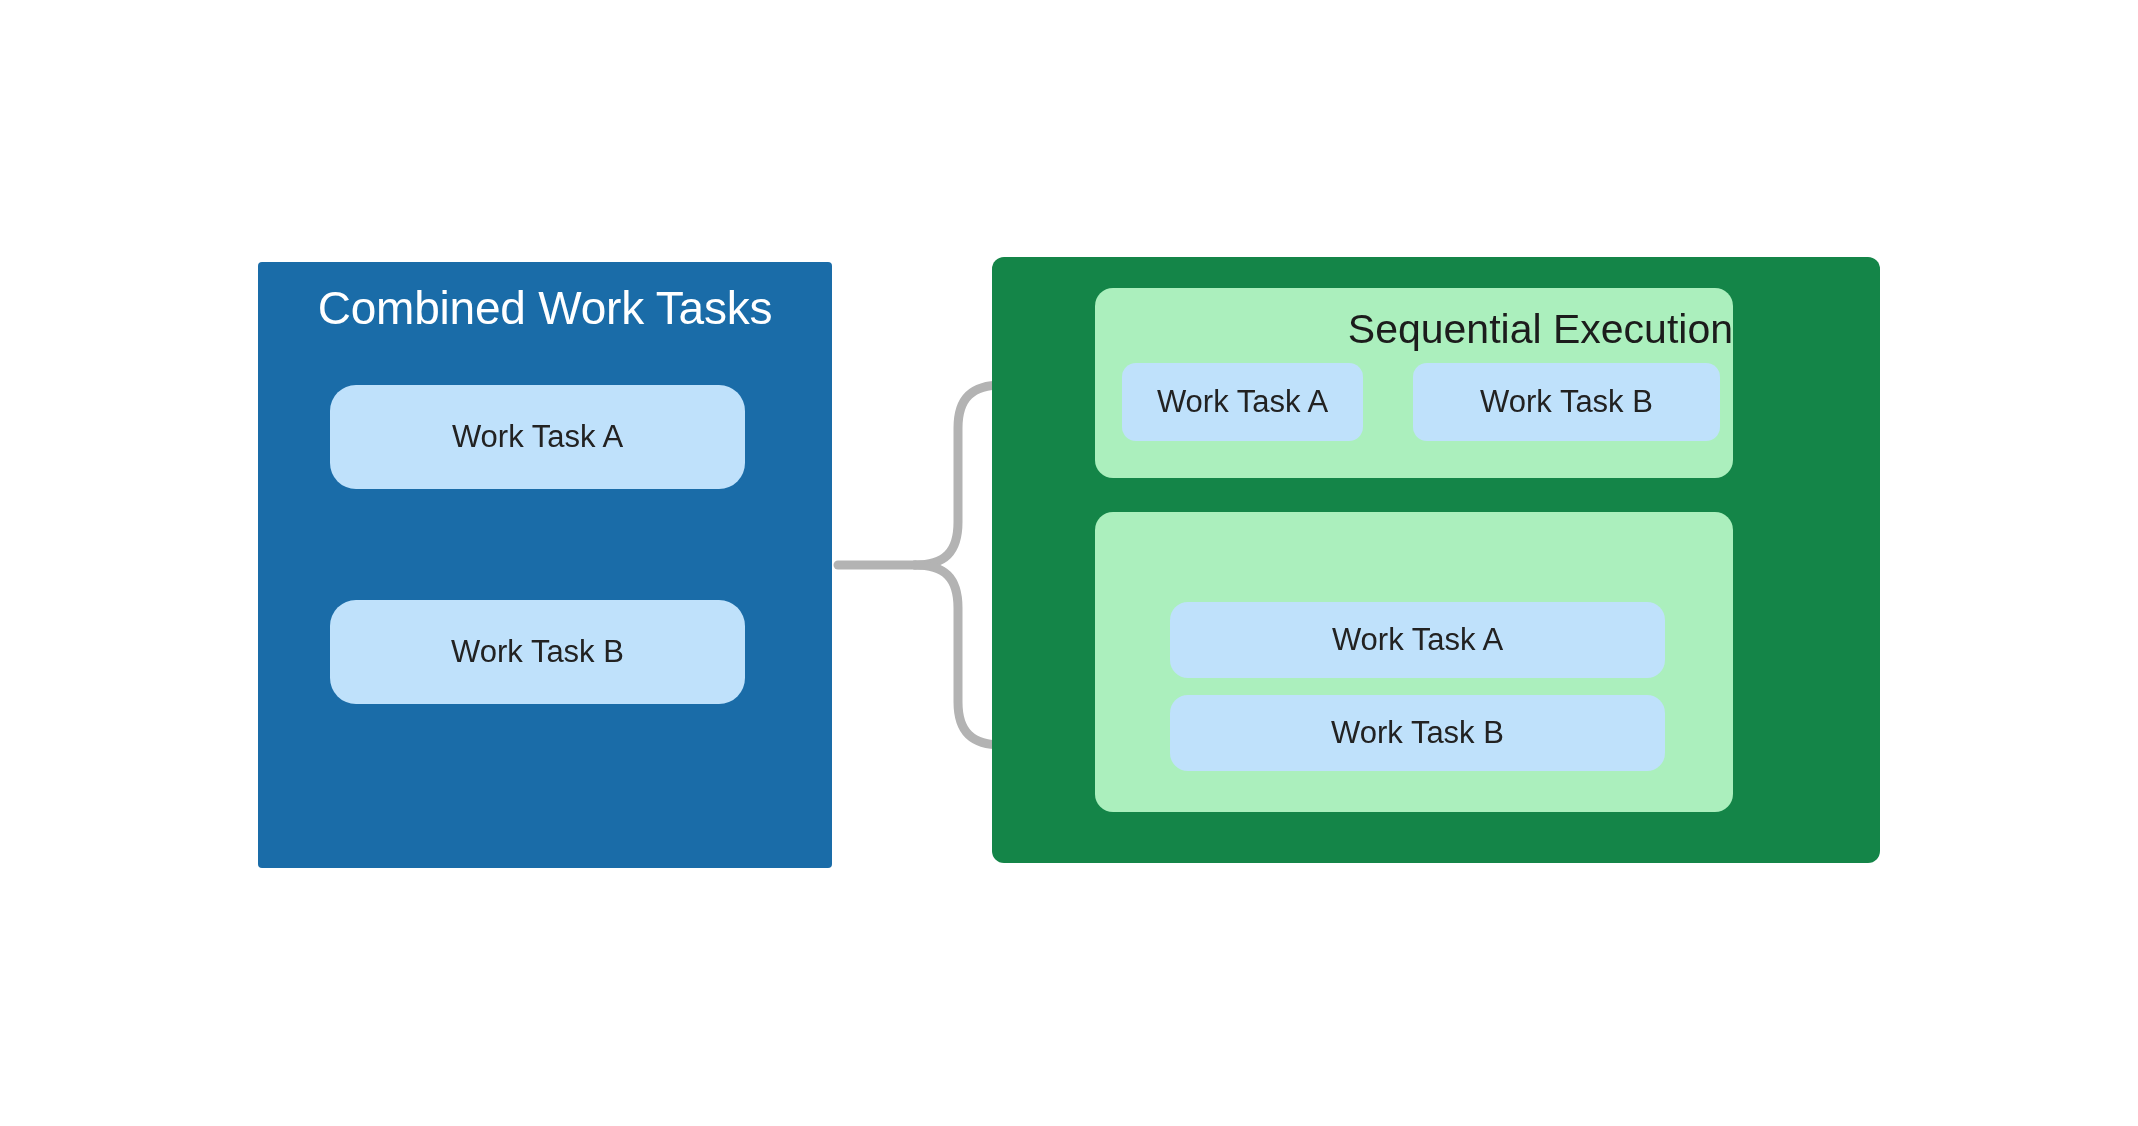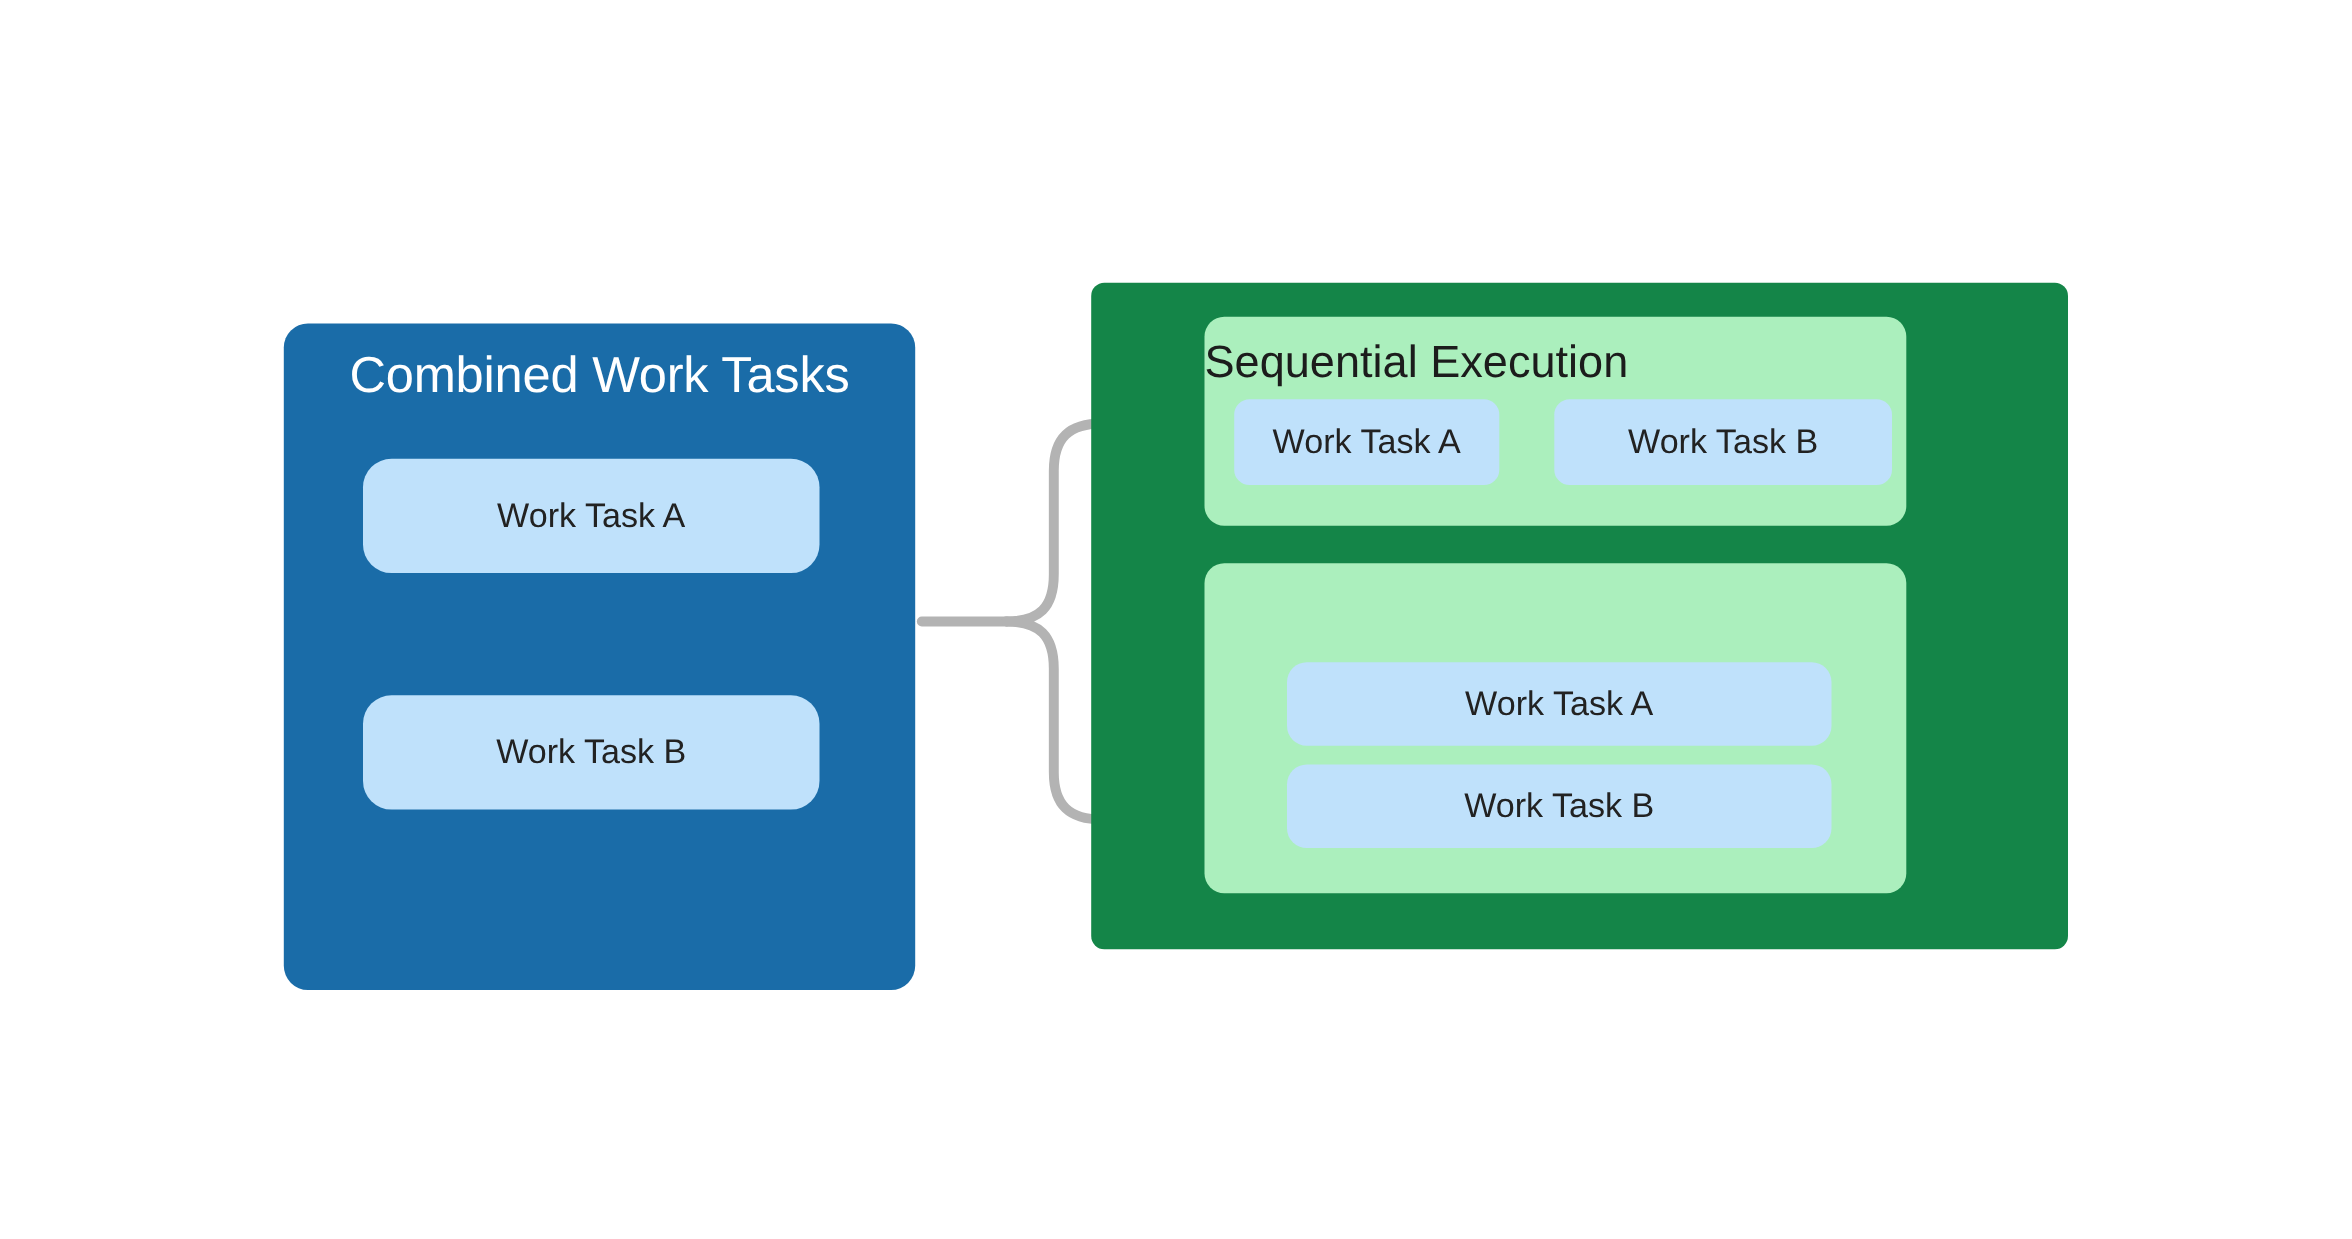--- a/index.html
+++ b/index.html
@@ -22,23 +22,22 @@
   }
 
   
   .source-panel {
     position: absolute;
     left: 258px;
     top: 262px;
     width: 574px;
     height: 606px;
     background: #1a6ca8;
-    border-radius: 22px;
-    box-sizing: border-box;
-    margin-top: 32px;
+    border-radius: 4px;
+    box-sizing: border-box;
   }
   .source-title {
     position: absolute;
     left: 0;
     top: 18px;
     width: 100%;
     text-align: center;
     color: #ffffff;
     font-size: 46px;
     line-height: 56px;
@@ -81,21 +80,21 @@
     border-radius: 18px;
     box-sizing: border-box;
   }
   .group.sequential { top: 31px;  height: 190px; }
   .group.parallel   { top: 255px; height: 300px; }
 
   .group-title {
     position: absolute;
     left: 0;
     width: 100%;
-    text-align: left;
+    text-align: right;
     color: #1c1c1c;
     font-size: 41px;
     line-height: 50px;
     white-space: nowrap;
   }
   .group.sequential .group-title { top: 16px; }
   .group.parallel   .group-title { top: 16px; }
 
   
   .seq-pill {

